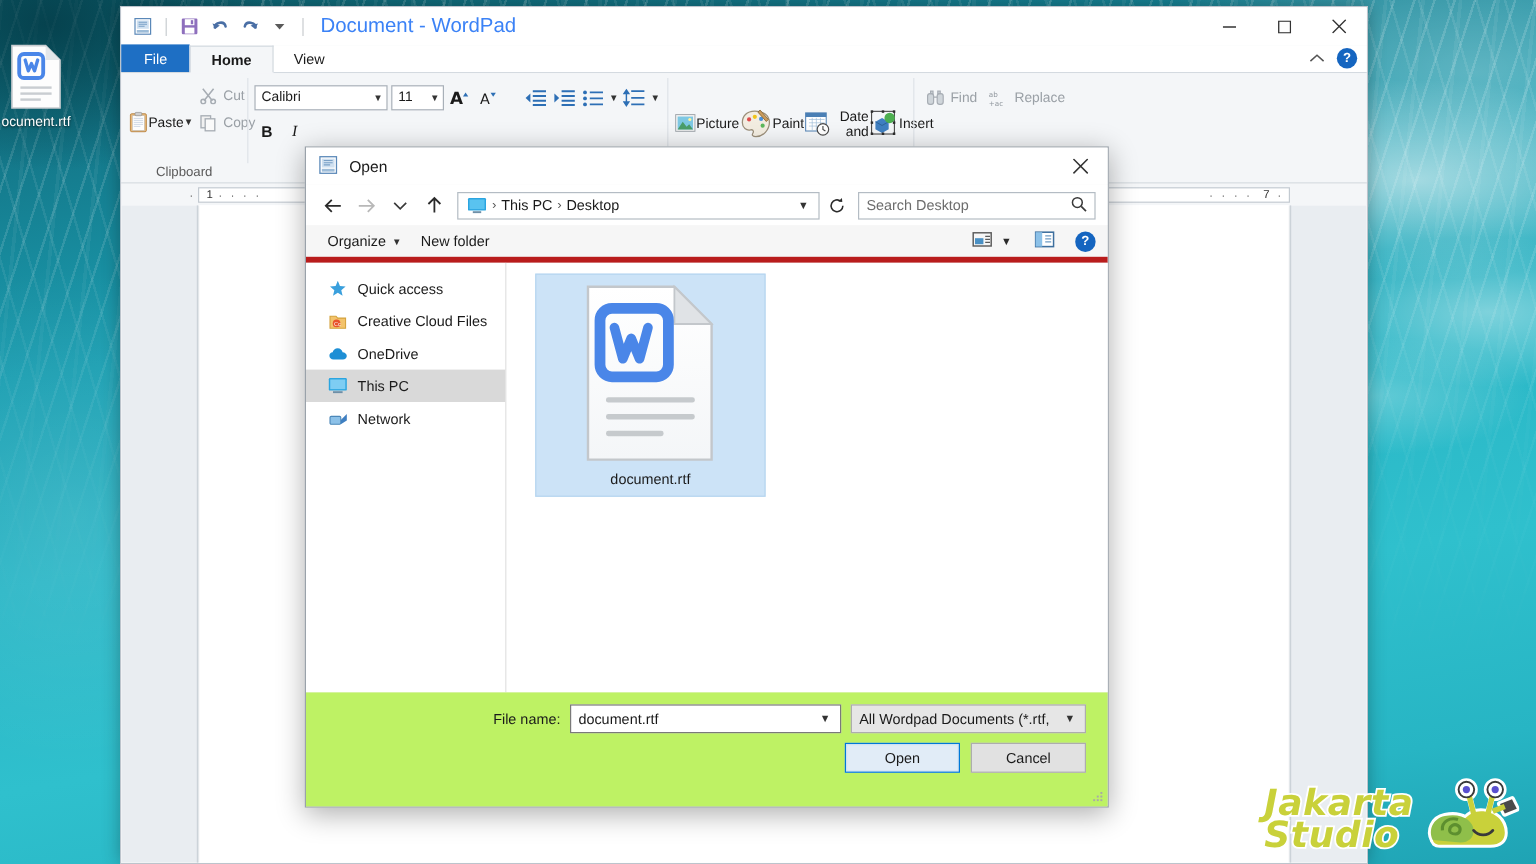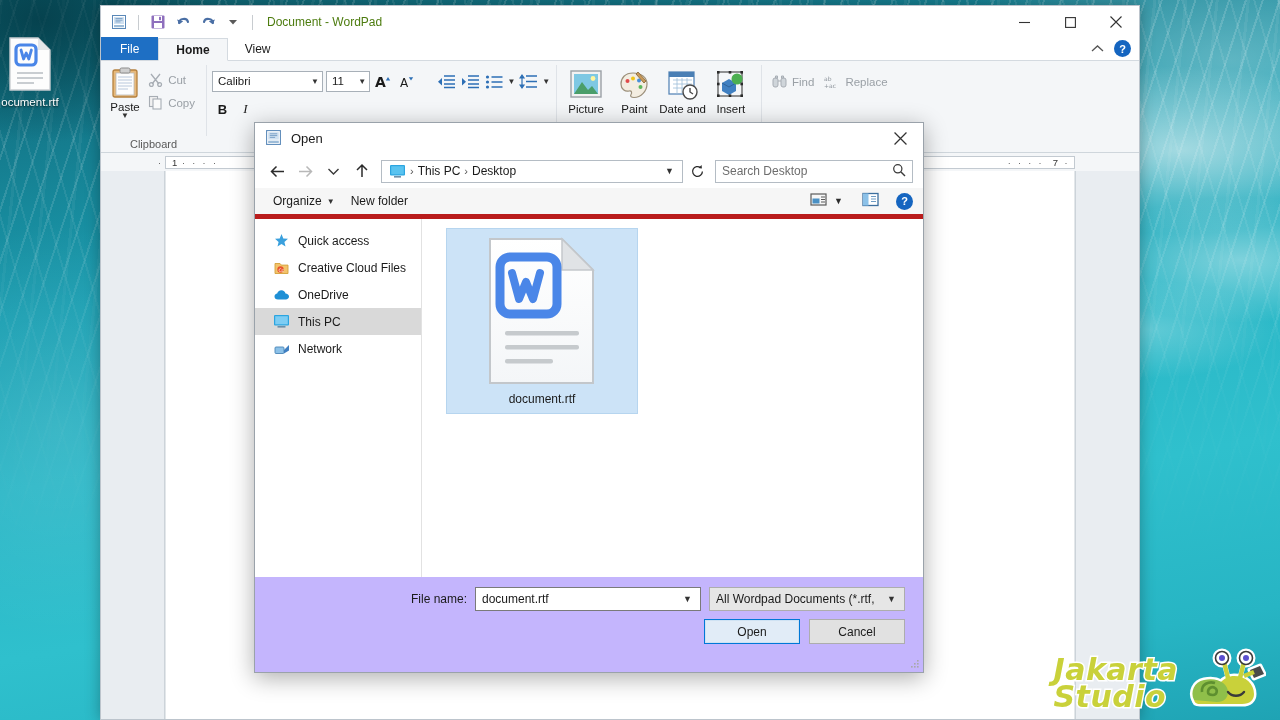--- a/index.html
+++ b/index.html
@@ -58,21 +58,21 @@
   }
   
   #wp-titlebar {
     height: 32px; background: #ffffff; display: flex; align-items: center;
     padding-left: 8px; position: relative; flex: 0 0 auto;
   }
   #wp-qat { display: flex; align-items: center; gap: 5px; }
   #wp-qat .sep { width: 1px; height: 15px; background: #c8ccd0; margin: 0 4px; }
   .qat-btn { width: 20px; height: 20px; display: flex; align-items: center; justify-content: center; }
   #wp-title {
-    font-size: 12px; color: #4d7c0f; margin-left: 10px; white-space: nowrap;
+    font-size: 17px; color: #3b82f6; margin-left: 10px; white-space: nowrap;
   }
   #wp-winbtns { position: absolute; right: 0; top: 0; display: flex; height: 32px; }
   .winbtn { width: 46px; height: 32px; display: flex; align-items: center; justify-content: center; }
 
   
   #wp-tabs {
     height: 23px; background: #ffffff; display: flex; align-items: flex-end;
     position: relative; flex: 0 0 auto; border-bottom: 1px solid #d4dae0;
   }
   .wp-tab {
@@ -95,21 +95,21 @@
   }
   .rib-group { display: flex; flex-direction: column; padding: 3px 6px 0; position: relative; }
   .rib-group + .rib-group::before {
     content: ""; position: absolute; left: 0; top: 4px; bottom: 16px; width: 1px; background: #dfe3e8;
   }
   .rib-group-body { display: flex; flex: 1; }
   .rib-group-label {
     text-align: center; font-size: 11px; color: #5a5a5a; height: 16px; line-height: 16px;
   }
   .big-btn {
-    width: 54px; display: flex; flex-direction: column; align-items: center;
+    width: 54px; display: flex; flex-direction: row; align-items: center;
     justify-content: flex-start; padding-top: 3px; text-align: right;
   }
   .big-btn .lbl { font-size: 11.5px; color: #1a1a1a; margin-top: 2px; }
   .big-btn .caret { font-size: 8px; color: #333; line-height: 6px; }
   .small-btn {
     display: flex; align-items: center; gap: 5px; height: 23px; padding: 0 5px;
     font-size: 11.5px; color: #9aa0a6;
   }
   .fontrow { display: flex; align-items: center; gap: 3px; height: 26px; }
   .fontrow2 { display: flex; align-items: center; gap: 2px; height: 26px; margin-top: 2px; }
@@ -204,21 +204,21 @@
   .nav-ico { width: 17px; height: 17px; display: flex; align-items: center; justify-content: center; flex: 0 0 17px; }
 
   #od-files { flex: 1; background: #fff; padding: 9px 0 0 2px; position: relative; }
   .file-item {
     width: 192px; padding: 6px 0 7px; display: flex; flex-direction: column;
     align-items: center; gap: 5px; margin-left: 2px;
   }
   .file-item.selected { background: #cce3f7; border: 1px solid #b6d5ef; }
   .file-label { font-size: 12px; color: #1a1a1a; }
 
-  #od-footer { background: #c4b5fd; padding: 10px 18px 0; flex: 0 0 auto; height: 95px; position: relative; }
+  #od-footer { background: #bef264; padding: 10px 18px 0; flex: 0 0 auto; height: 95px; position: relative; }
   #od-fn-row { display: flex; align-items: center; justify-content: flex-end; gap: 8px; }
   #od-fn-label { font-size: 12px; color: #1a1a1a; }
   #od-fn-input {
     width: 226px; height: 24px; border: 1px solid #7a7a7a; background: #fff;
     display: flex; align-items: center; padding: 0 2px 0 6px; font-size: 12px; color: #1a1a1a;
   }
   #od-fn-input .v { flex: 1; }
   #od-fn-input .cd { font-size: 9px; color: #333; padding: 0 6px; }
   #od-filter {
     width: 196px; height: 24px; border: 1px solid #adadad; background: #e6e6e6;

